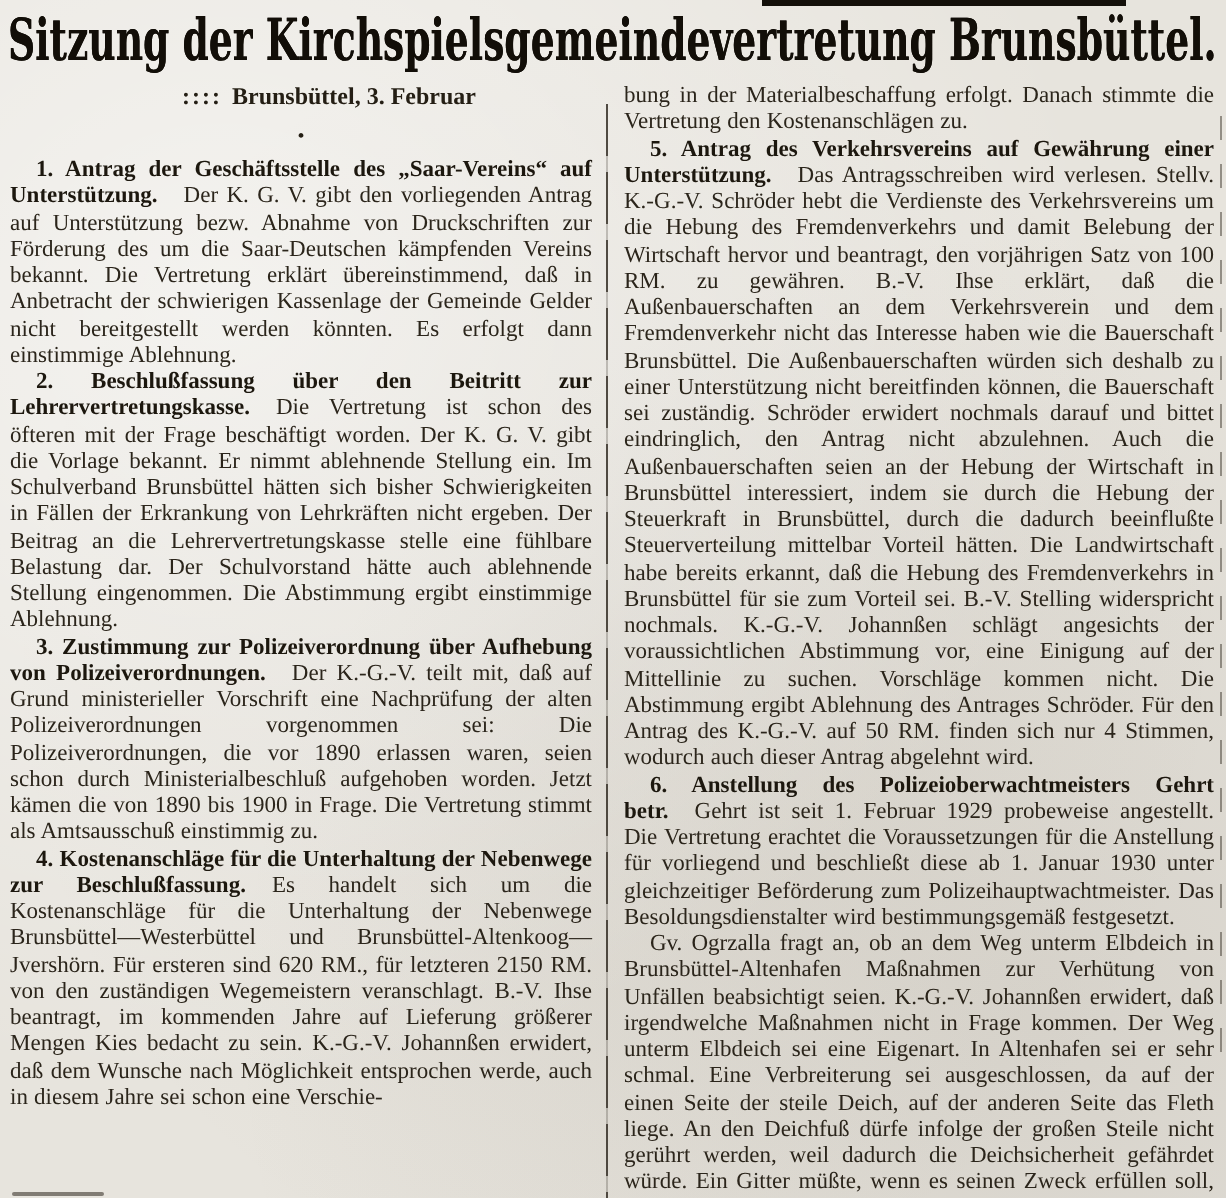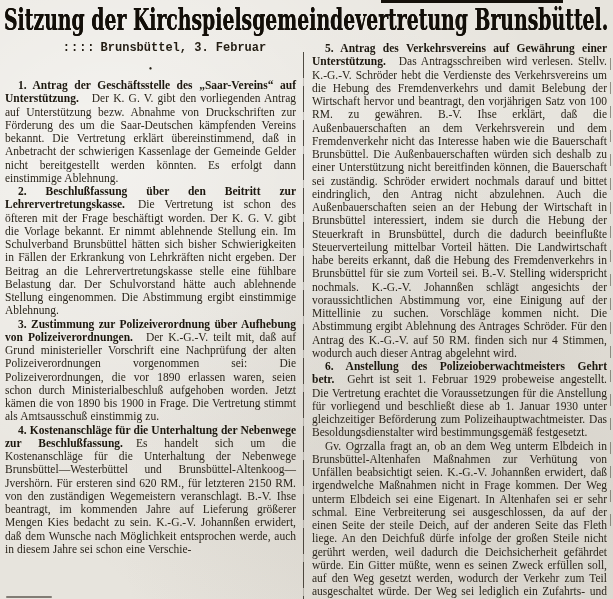--- a/index.html
+++ b/index.html
@@ -43,21 +43,20 @@
   }
   .smudge {
     position:absolute; left:6px; bottom:1px; width:46px; height:2px;
     background:rgba(45,39,30,.55); border-radius:1px;
   }
   .dateline {
     text-align:center; font-weight:bold;
     font-size:12px; line-height:13px;
     margin:0 0 8px 28px;
     color:#241e14;
-    font-family:Liberation Mono, monospace;
   }
   .dateline .mark { letter-spacing:1px; margin-right:5px; }
   p.para {
     margin:0; text-align:justify;
     font-size:11.5px; line-height:13.25px;
     word-spacing:.02em;
   }
   p.para.indent { text-indent:13px; }
   .lead { font-weight:bold; color:#1c170e; margin-right:13px; }
   .sep { text-align:center; font-size:10px; line-height:12px; margin:3px 0 4px 0; color:#241e14; }
@@ -99,20 +98,23 @@
       <p class="para indent">
         <span class="lead">3. Zustimmung zur Polizeiverordnung über Aufhebung von Polizeiverordnungen.</span><span>Der K.-G.-V. teilt mit, daß auf Grund ministerieller Vorschrift eine Nachprüfung der alten Polizeiverordnungen vorgenommen sei: Die Polizeiverordnungen, die vor 1890 erlassen waren, seien schon durch Ministerialbeschluß aufgehoben worden. Jetzt kämen die von 1890 bis 1900 in Frage. Die Vertretung stimmt als Amtsausschuß einstimmig zu.</span>
       </p>
 
       <p class="para indent">
         <span class="lead">4. Kostenanschläge für die Unterhaltung der Nebenwege zur Beschlußfassung.</span><span>Es handelt sich um die Kostenanschläge für die Unterhaltung der Nebenwege Brunsbüttel—Westerbüttel und Brunsbüttel-Altenkoog—Jvershörn. Für ersteren sind 620 RM., für letzteren 2150 RM. von den zuständigen Wegemeistern veranschlagt. B.-V. Ihse beantragt, im kommenden Jahre auf Lieferung größerer Mengen Kies bedacht zu sein. K.-G.-V. Johannßen erwidert, daß dem Wunsche nach Möglichkeit entsprochen werde, auch in diesem Jahre sei schon eine Verschie-</span>
       </p>
     </div>
 
     <div class="col-right">
+      <p class="para">
+        <span>bung in der Materialbeschaffung erfolgt. Danach stimmte die Vertretung den Kostenanschlägen zu.</span>
+      </p>
 
       <p class="para indent">
         <span class="lead">5. Antrag des Verkehrsvereins auf Gewährung einer Unterstützung.</span><span>Das Antragsschreiben wird verlesen. Stellv. K.-G.-V. Schröder hebt die Verdienste des Verkehrsvereins um die Hebung des Fremdenverkehrs und damit Belebung der Wirtschaft hervor und beantragt, den vorjährigen Satz von 100 RM. zu gewähren. B.-V. Ihse erklärt, daß die Außenbauerschaften an dem Verkehrsverein und dem Fremdenverkehr nicht das Interesse haben wie die Bauerschaft Brunsbüttel. Die Außenbauerschaften würden sich deshalb zu einer Unterstützung nicht bereitfinden können, die Bauerschaft sei zuständig. Schröder erwidert nochmals darauf und bittet eindringlich, den Antrag nicht abzulehnen. Auch die Außenbauerschaften seien an der Hebung der Wirtschaft in Brunsbüttel interessiert, indem sie durch die Hebung der Steuerkraft in Brunsbüttel, durch die dadurch beeinflußte Steuerverteilung mittelbar Vorteil hätten. Die Landwirtschaft habe bereits erkannt, daß die Hebung des Fremdenverkehrs in Brunsbüttel für sie zum Vorteil sei. B.-V. Stelling widerspricht nochmals. K.-G.-V. Johannßen schlägt angesichts der voraussichtlichen Abstimmung vor, eine Einigung auf der Mittellinie zu suchen. Vorschläge kommen nicht. Die Abstimmung ergibt Ablehnung des Antrages Schröder. Für den Antrag des K.-G.-V. auf 50 RM. finden sich nur 4 Stimmen, wodurch auch dieser Antrag abgelehnt wird.</span>
       </p>
 
       <p class="para indent">
         <span class="lead">6. Anstellung des Polizeioberwachtmeisters Gehrt betr.</span><span>Gehrt ist seit 1. Februar 1929 probeweise angestellt. Die Vertretung erachtet die Voraussetzungen für die Anstellung für vorliegend und beschließt diese ab 1. Januar 1930 unter gleichzeitiger Beförderung zum Polizeihauptwachtmeister. Das Besoldungsdienstalter wird bestimmungsgemäß festgesetzt.</span>
       </p>
 
       <p class="para indent">

